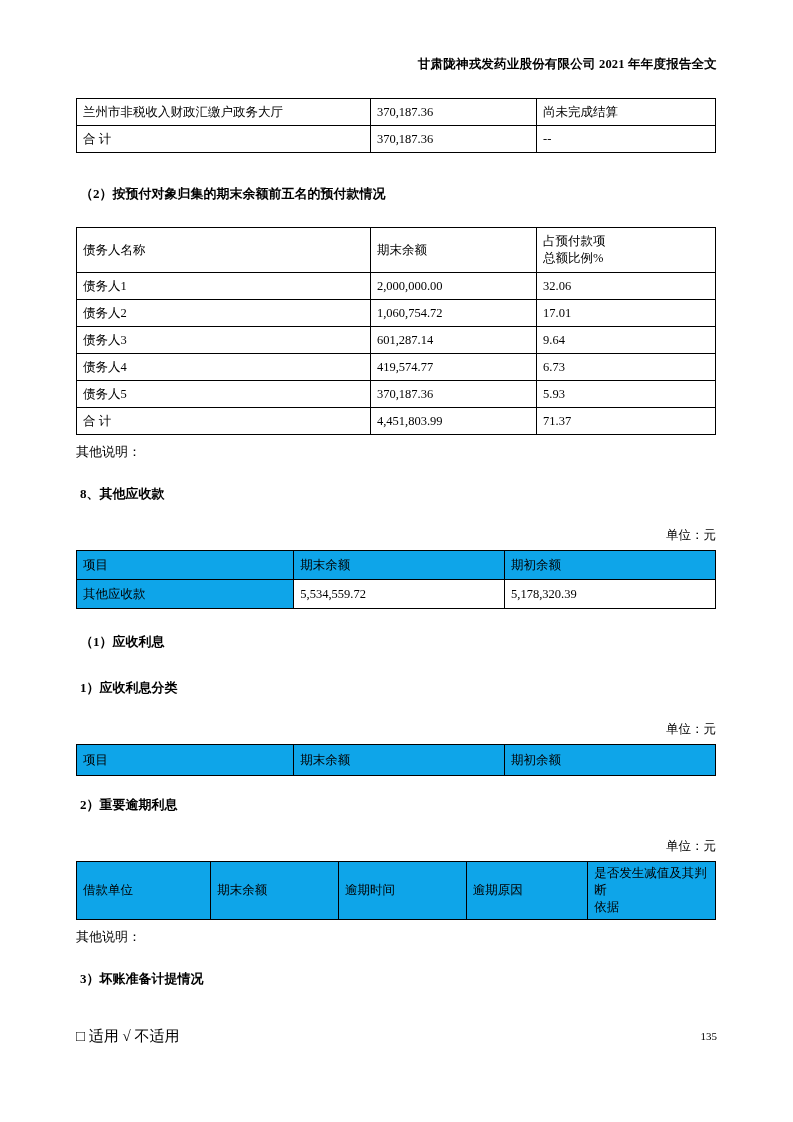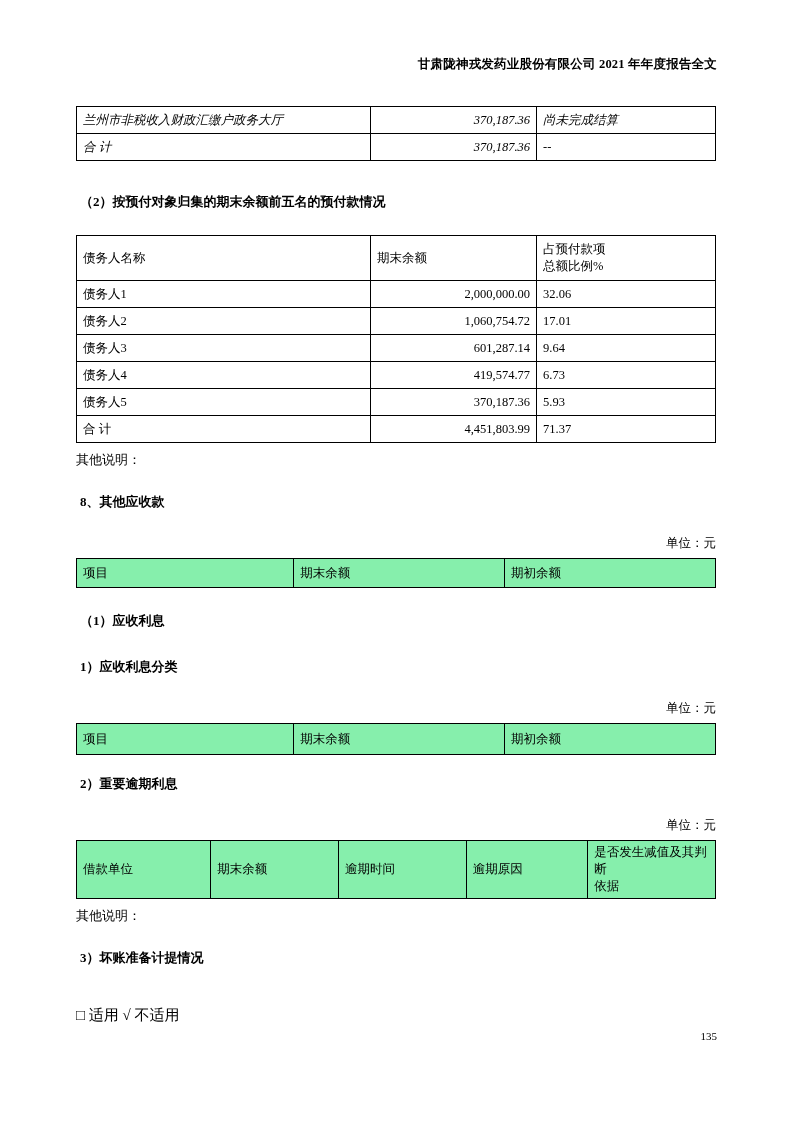--- a/index.html
+++ b/index.html
@@ -44,25 +44,25 @@
     font-size: 12.5px;
   }
   table td, table th {
     border: 1px solid #000000;
     padding: 3px 6px;
     font-weight: normal;
     vertical-align: middle;
     line-height: 1.35;
   }
   .center { }
-  .right { text-align: right; }
+  .right { }
   .left { text-align: left; }
-  .shaded { background: #86efac; }
-
-  .tbl-top { margin-top: 16px; font-style: italic; }
+  .shaded { background: #0ea5e9; }
+
+  .tbl-top { margin-top: 8px; }
   .sec-title {
     font-weight: bold;
     font-size: 13px;
     margin: 4px;
   }
   .spacer-28 { height: 28px; }
   .spacer-20 { height: 20px; }
   .spacer-16 { height: 16px; }
   .spacer-8 { height: 8px; }
   .spacer-6 { height: 6px; }
@@ -193,20 +193,25 @@
         <col style="width:34%">
         <col style="width:33%">
         <col style="width:33%">
       </colgroup>
       <tbody>
         <tr>
           <td class="center shaded">项目</td>
           <td class="center shaded">期末余额</td>
           <td class="center shaded">期初余额</td>
         </tr>
+        <tr>
+          <td class="left shaded">其他应收款</td>
+          <td class="right">5,534,559.72</td>
+          <td class="right">5,178,320.39</td>
+        </tr>
       </tbody>
     </table>
 
     <div class="spacer-20"></div>
 
     <p class="sec-title">（1）应收利息</p>
 
     <div class="spacer-20"></div>
 
     <p class="sec-title">1）应收利息分类</p>

